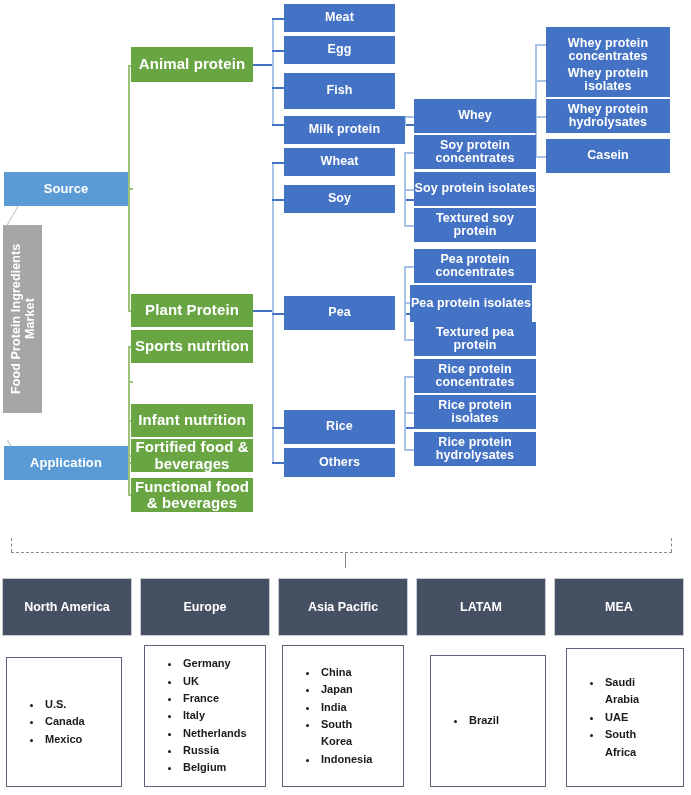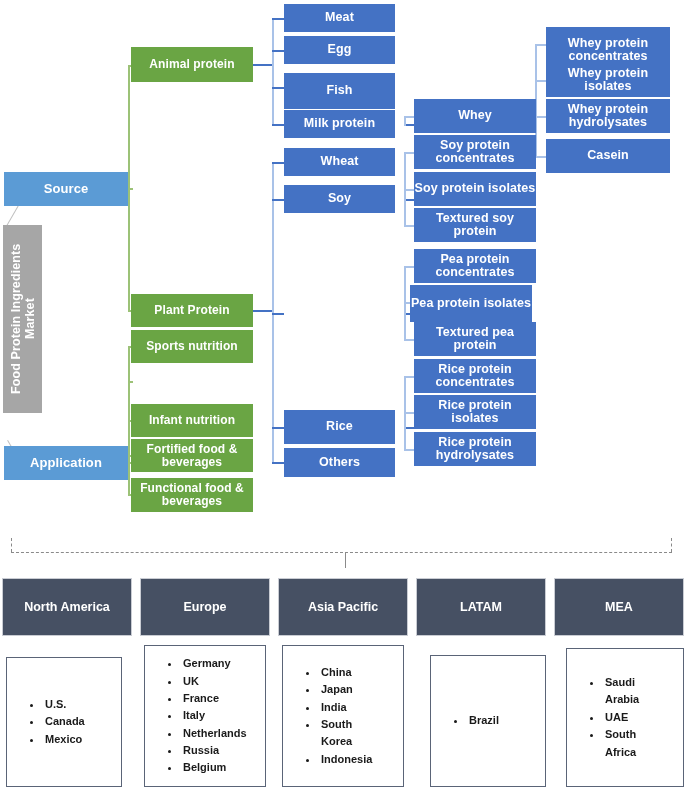--- a/index.html
+++ b/index.html
@@ -21,21 +21,21 @@
     justify-content:center;
     text-align:center;
     color:#ffffff;
     font-weight:bold;
     line-height:1.08;
     letter-spacing:.1px;
     z-index:5;
   }
   .blue      {background:#4472C4;font-size:12.5px;}
   .lightblue {background:#5B9BD5;font-size:13px;}
-  .green     {background:#6AA544;font-size:12px;}
+  .green     {background:#6AA544;font-size:15px;}
   .gray      {background:#A6A6A6;font-size:12.5px;}
 
   
   .vertical{
     writing-mode:vertical-rl;
     transform:rotate(180deg);
     line-height:1.12;
   }
 
   
@@ -180,24 +180,25 @@
 
   <div class="node green" style="left:131px;top:404px;width:122px;height:33px;">Infant nutrition</div>
 
   <div class="node green" style="left:131px;top:439px;width:122px;height:33px;">Fortified food &amp; beverages</div>
 
   <div class="node green" style="left:131px;top:478px;width:122px;height:34px;">Functional food &amp; beverages</div>
 
   <div class="node blue" style="left:284px;top:4px;width:111px;height:28px;">Meat</div>
   <div class="node blue" style="left:284px;top:36px;width:111px;height:28px;">Egg</div>
   <div class="node blue" style="left:284px;top:73px;width:111px;height:36px;">Fish</div>
-  <div class="node blue" style="left:284px;top:110px;width:111px;height:28px;">Milk protein</div>
+  <div class="node blue" style="left:284px;top:116px;width:121px;height:28px;">Milk protein</div>
 
   <div class="node blue" style="left:284px;top:148px;width:111px;height:28px;">Wheat</div>
   <div class="node blue" style="left:284px;top:185px;width:111px;height:28px;">Soy</div>
+  <div class="node blue" style="left:284px;top:296px;width:111px;height:34px;">Pea</div>
   <div class="node blue" style="left:284px;top:410px;width:111px;height:34px;">Rice</div>
   <div class="node blue" style="left:284px;top:448px;width:111px;height:29px;">Others</div>
 
   <div class="node blue" style="left:414px;top:99px;width:122px;height:34px;">Whey</div>
 
   <div class="node blue" style="left:414px;top:135px;width:122px;height:34px;">Soy protein concentrates</div>
   <div class="node blue" style="left:414px;top:172px;width:122px;height:34px;">Soy protein isolates</div>
   <div class="node blue" style="left:414px;top:208px;width:122px;height:34px;">Textured soy protein</div>
 
   <div class="node blue" style="left:414px;top:249px;width:122px;height:34px;">Pea protein concentrates</div>

